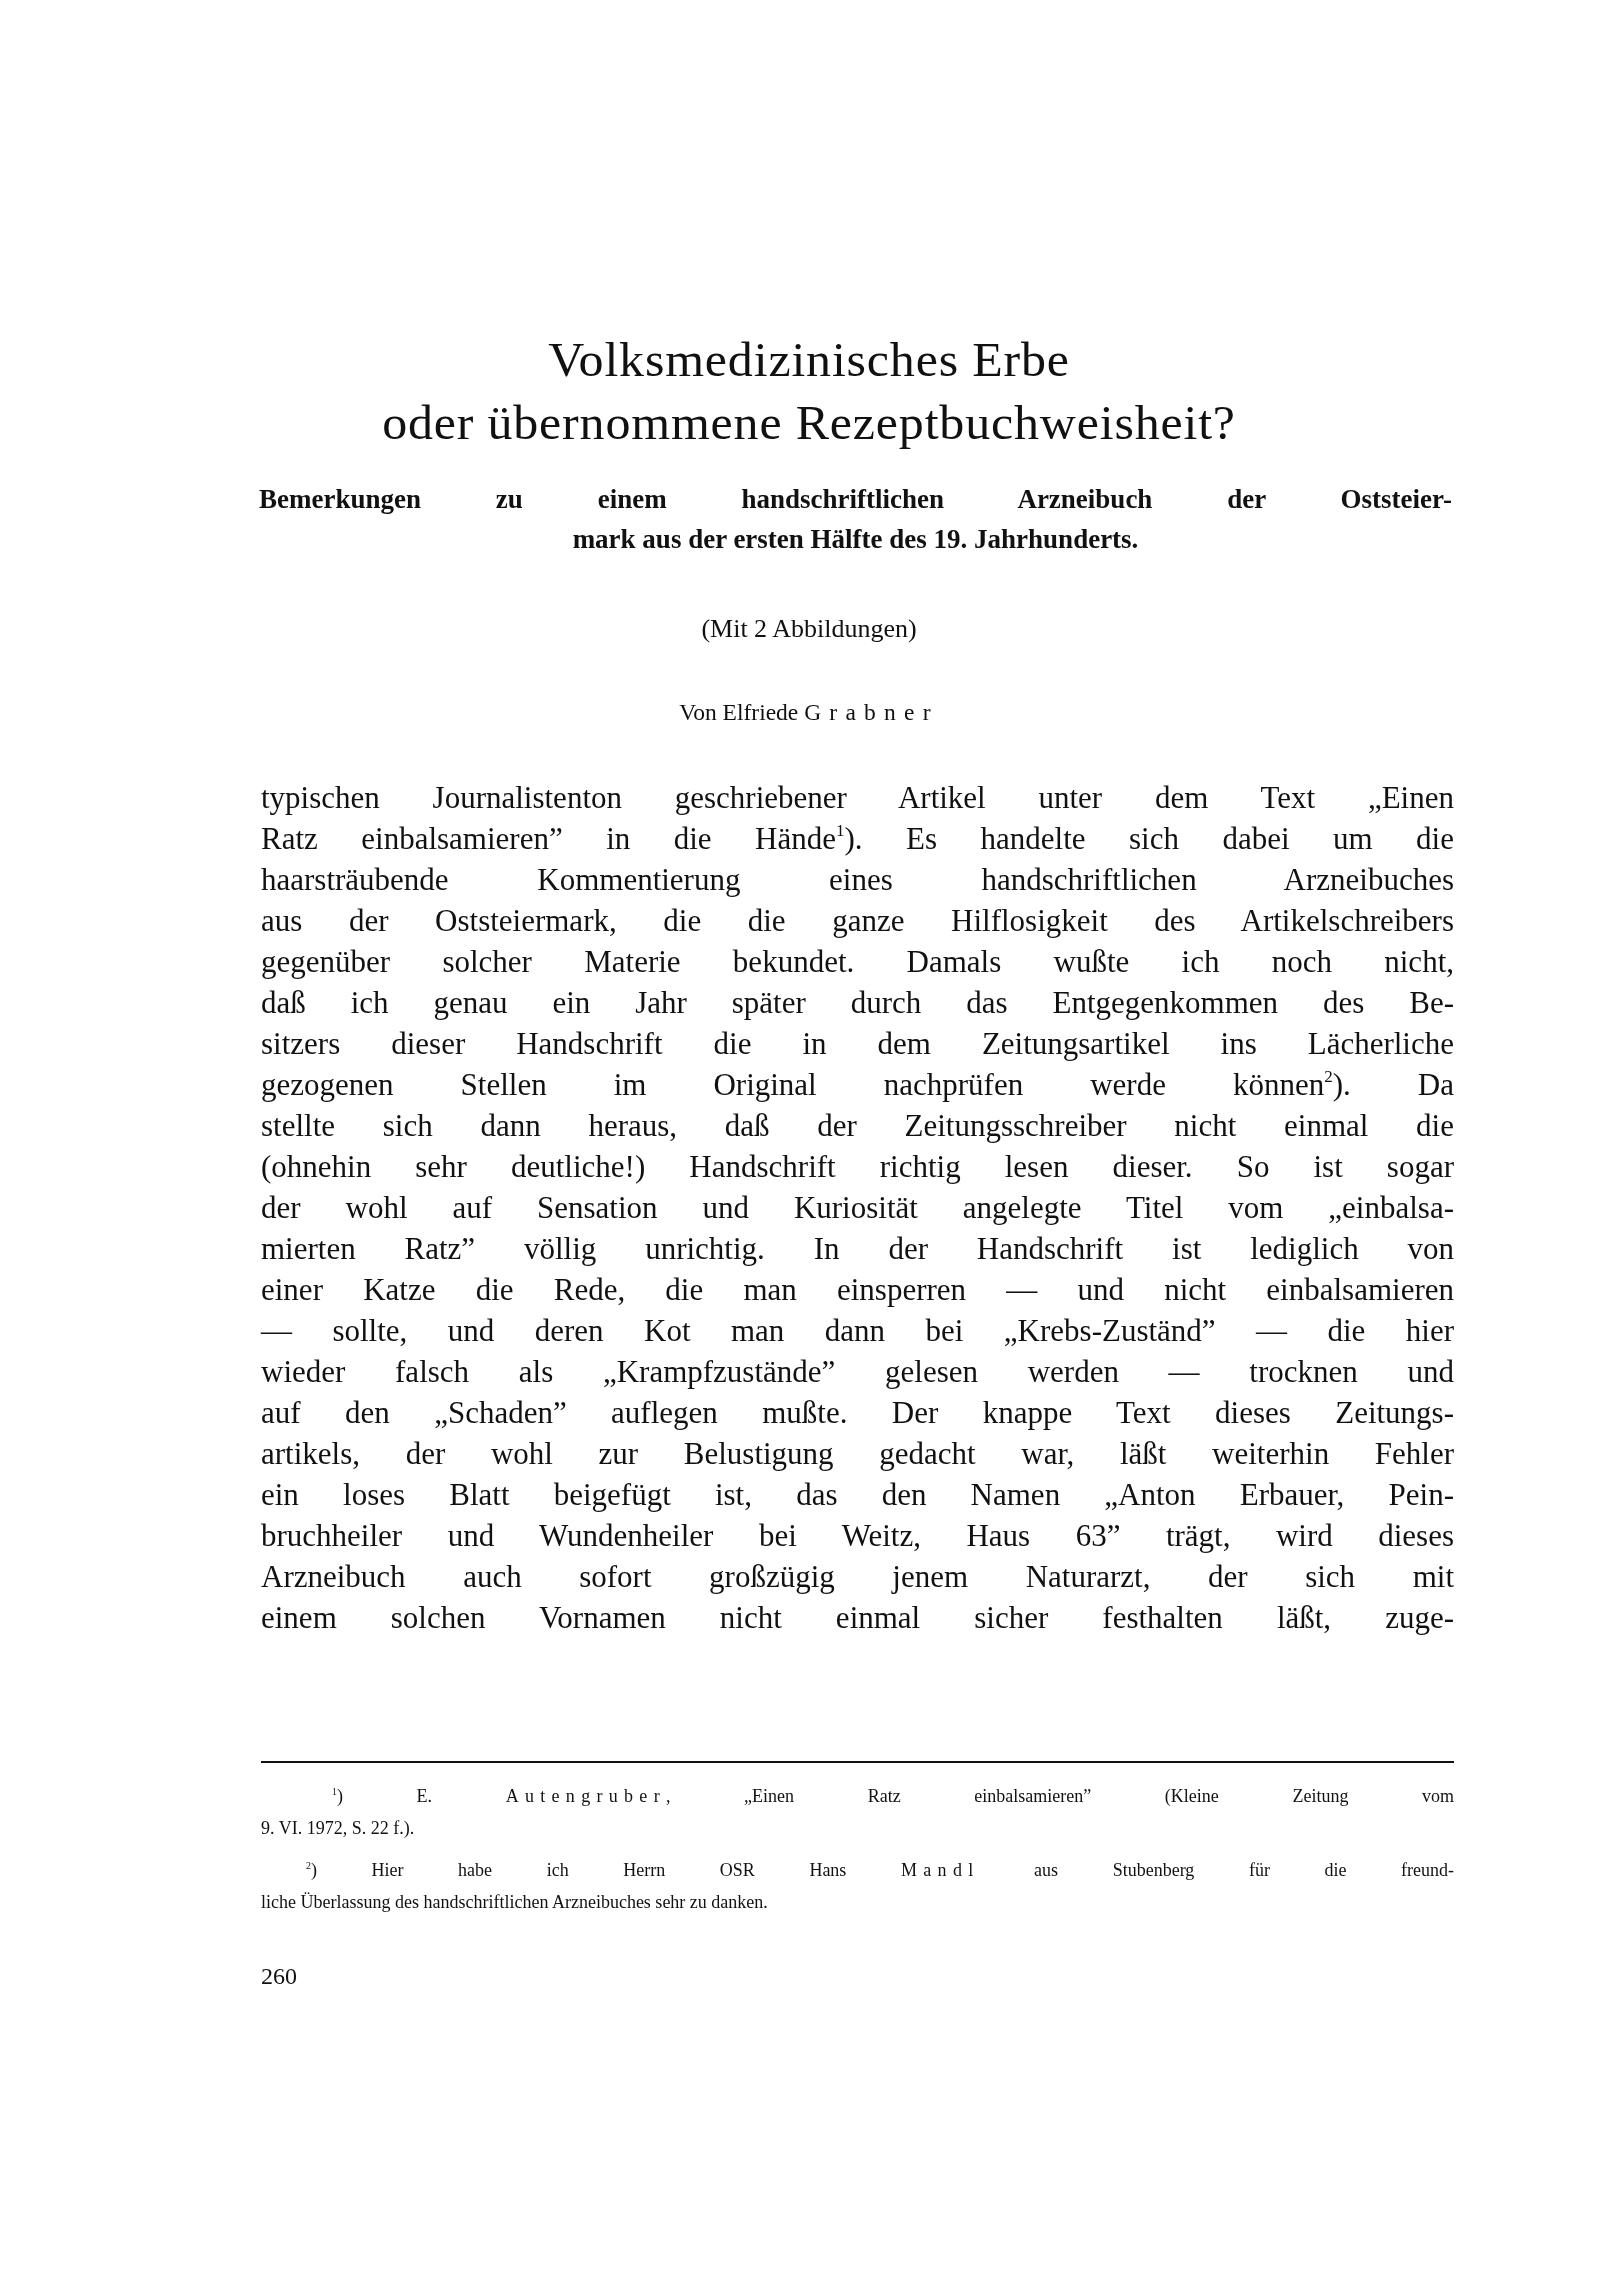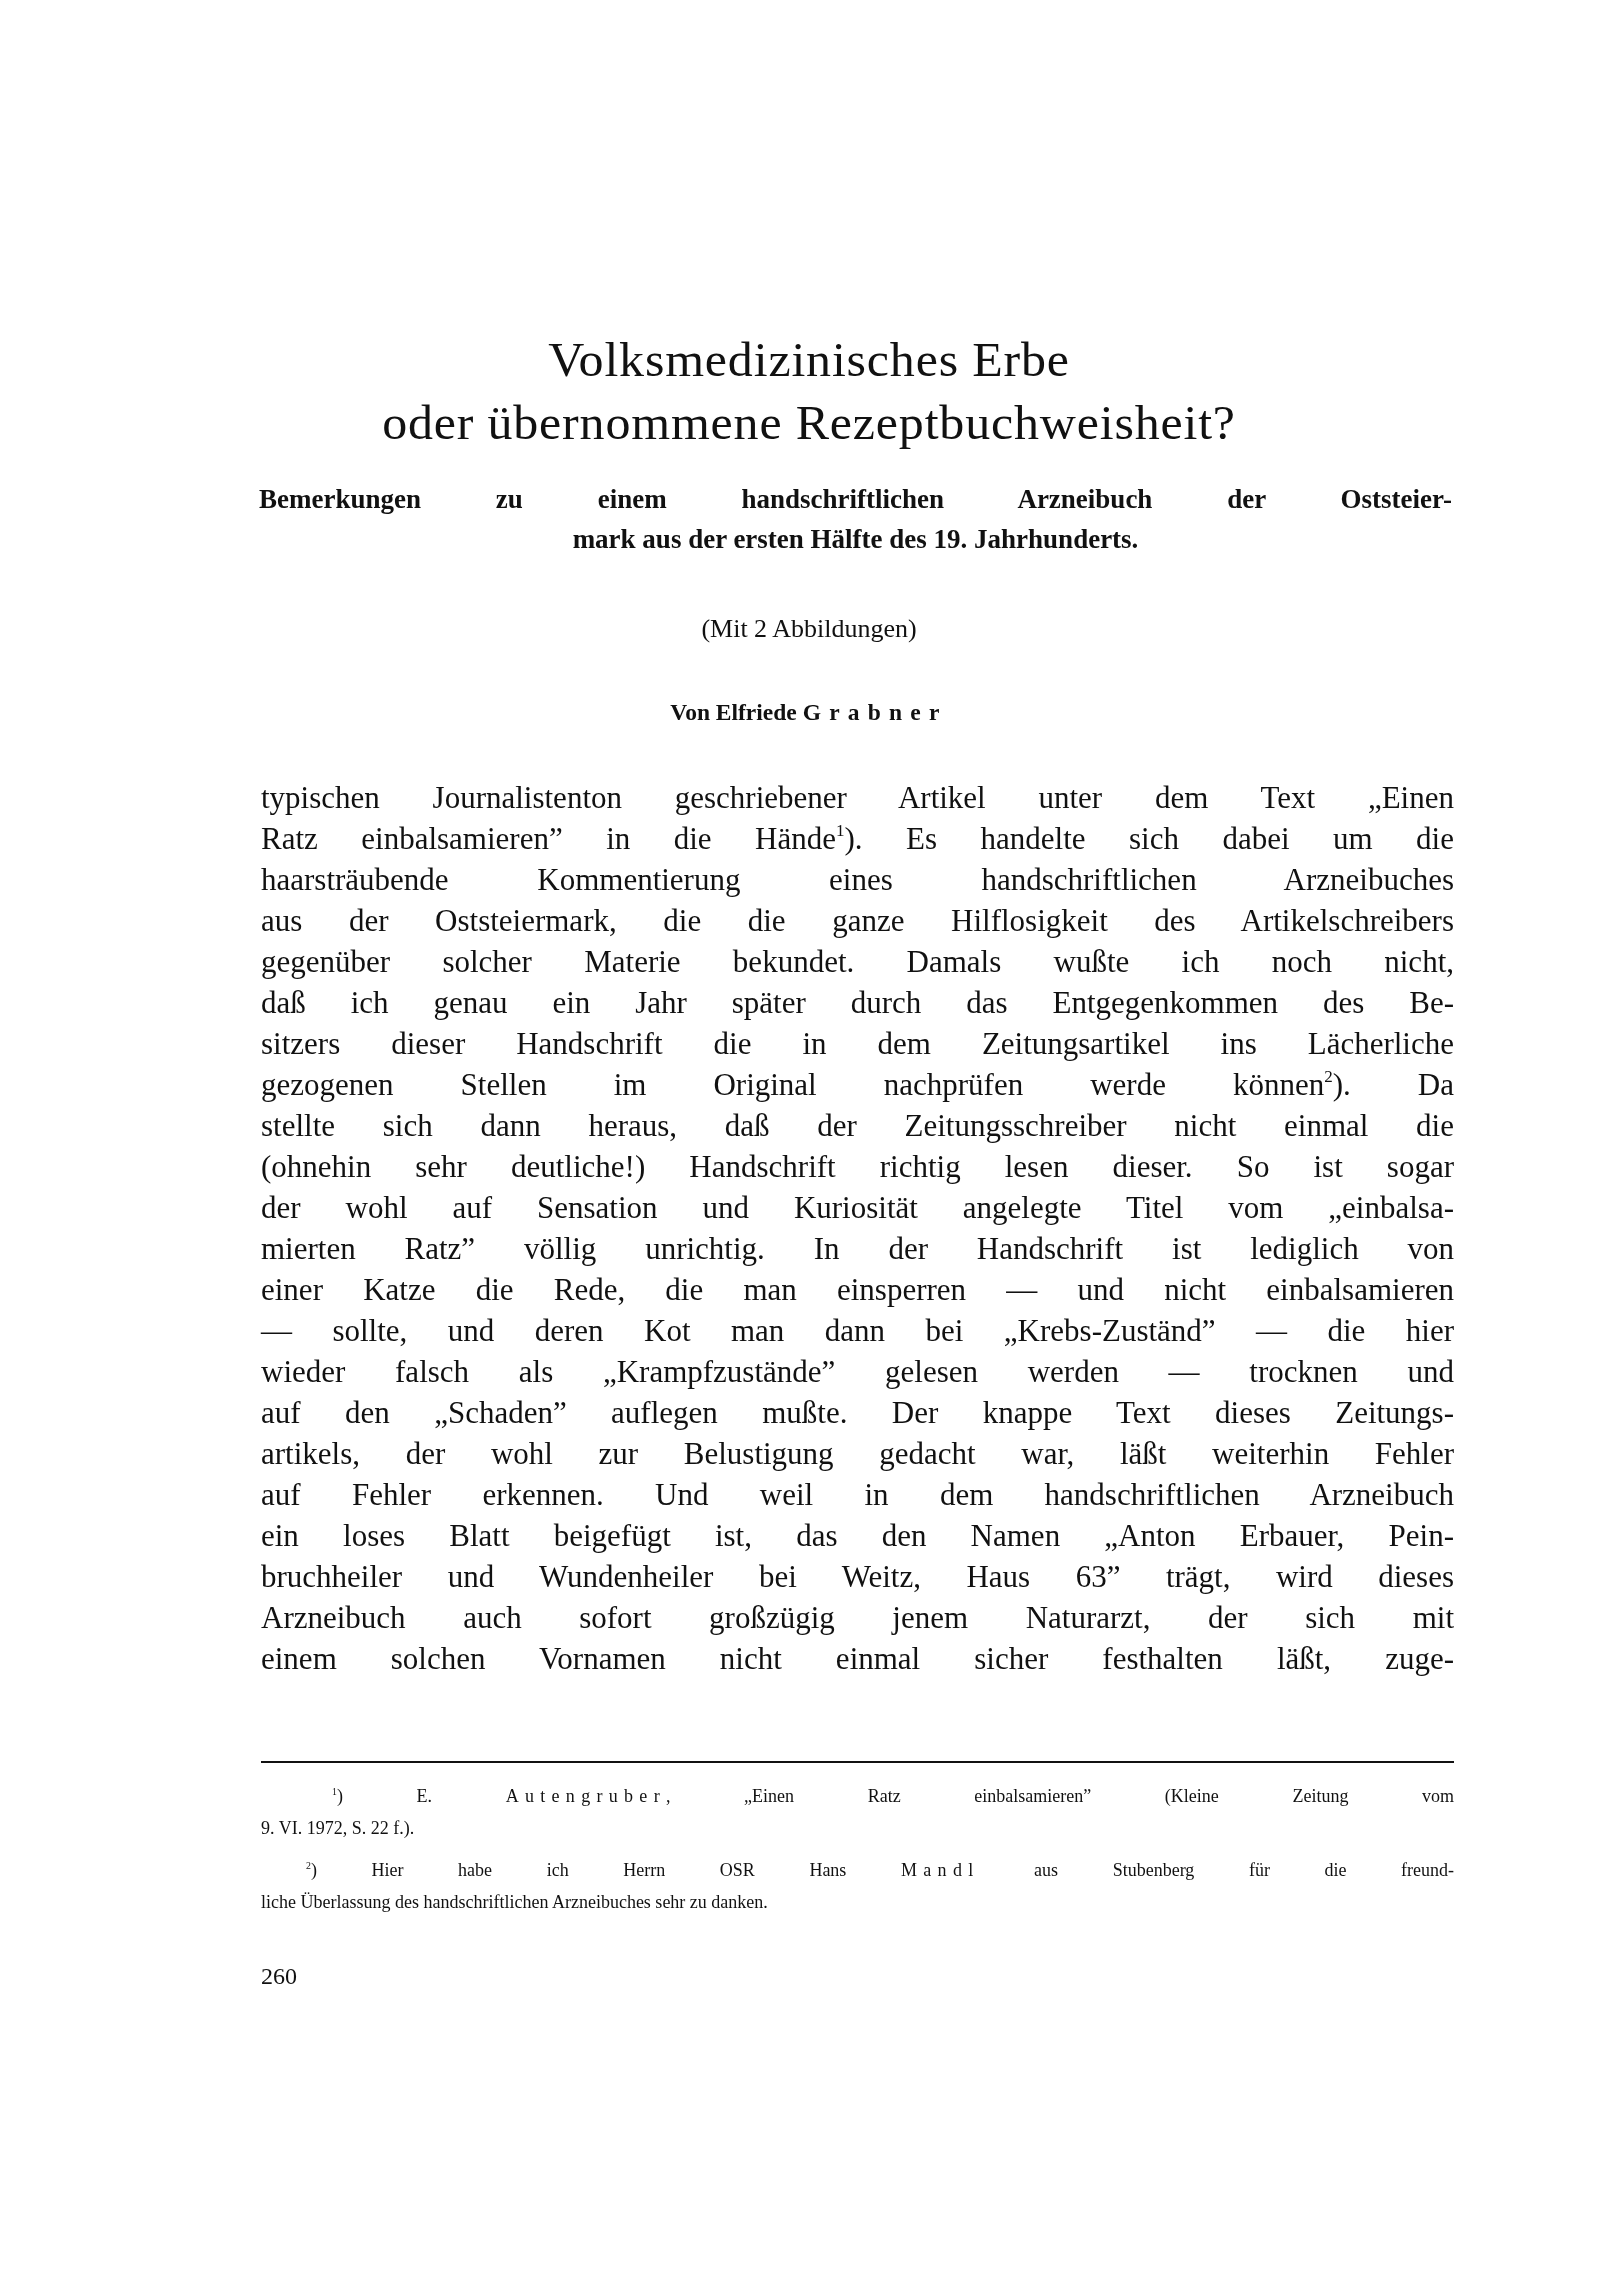--- a/index.html
+++ b/index.html
@@ -13,21 +13,21 @@
     .title-block { position: absolute; left: 0; width: 1618px; top: 328px; text-align: center; }
     .title-line {
       font-size: 49px; line-height: 63px; letter-spacing: 0.8px;
       font-weight: 400; transform: scaleX(1.02);
     }
     .subtitle-block { position: absolute; left: 259px; width: 1193px; top: 479px; text-align: center; }
     .subtitle-line { font-size: 27px; line-height: 40px; font-weight: 700; white-space: nowrap; }
     .subtitle-line.justify { text-align: justify; text-align-last: justify; }
 
     .illus-note { position: absolute; left: 0; width: 1618px; top: 613px; text-align: center; font-size: 26px; line-height: 32px; }
-    .author { position: absolute; left: 0; width: 1618px; top: 696px; text-align: center; font-size: 23.5px; line-height: 32px; font-weight: bold; }
+    .author { position: absolute; left: 0; width: 1618px; top: 696px; text-align: center; font-size: 23.5px; line-height: 32px; }
     .spaced { letter-spacing: 0.35em; }
 
     .body-text { top: 777px; }
     .body-line {
       display: block; font-size: 31px; line-height: 41px; height: 41px;
       white-space: nowrap; text-align: justify; text-align-last: justify; overflow: visible;
     }
     .body-line.indent { padding-left: 86px; }
     sup.fn { font-size: 0.55em; vertical-align: 0.75em; line-height: 0; }
 
@@ -80,21 +80,20 @@
       <div class="body-line"><span>gezogenen Stellen im Original nachprüfen werde können</span><sup class="fn">2</sup><span>). Da</span></div>
       <div class="body-line"><span>stellte sich dann heraus, daß der Zeitungsschreiber nicht einmal die</span></div>
       <div class="body-line"><span>(ohnehin sehr deutliche!) Handschrift richtig lesen dieser. So ist sogar</span></div>
       <div class="body-line"><span>der wohl auf Sensation und Kuriosität angelegte Titel vom „einbalsa-</span></div>
       <div class="body-line"><span>mierten Ratz” völlig unrichtig. In der Handschrift ist lediglich von</span></div>
       <div class="body-line"><span>einer Katze die Rede, die man einsperren — und nicht einbalsamieren</span></div>
       <div class="body-line"><span>— sollte, und deren Kot man dann bei „Krebs-Zuständ” — die hier</span></div>
       <div class="body-line"><span>wieder falsch als „Krampfzustände” gelesen werden — trocknen und</span></div>
       <div class="body-line"><span>auf den „Schaden” auflegen mußte. Der knappe Text dieses Zeitungs-</span></div>
       <div class="body-line"><span>artikels, der wohl zur Belustigung gedacht war, läßt weiterhin Fehler</span></div>
-      <div class="body-line"><span>auf Fehler erkennen. Und weil in dem handschriftlichen Arzneibuch</span></div>
       <div class="body-line"><span>ein loses Blatt beigefügt ist, das den Namen „Anton Erbauer, Pein-</span></div>
       <div class="body-line"><span>bruchheiler und Wundenheiler bei Weitz, Haus 63” trägt, wird dieses</span></div>
       <div class="body-line"><span>Arzneibuch auch sofort großzügig jenem Naturarzt, der sich mit</span></div>
       <div class="body-line"><span>einem solchen Vornamen nicht einmal sicher festhalten läßt, zuge-</span></div>
     </div>
 
   <div class="footnote-rule"></div>
 
   <div class="column footnotes">
     <div class="fn-line indent1"><sup class="fn">1</sup><span>) E.</span> <span class="spaced">Autengruber</span><span>, „Einen Ratz einbalsamieren” (Kleine Zeitung vom</span></div>

